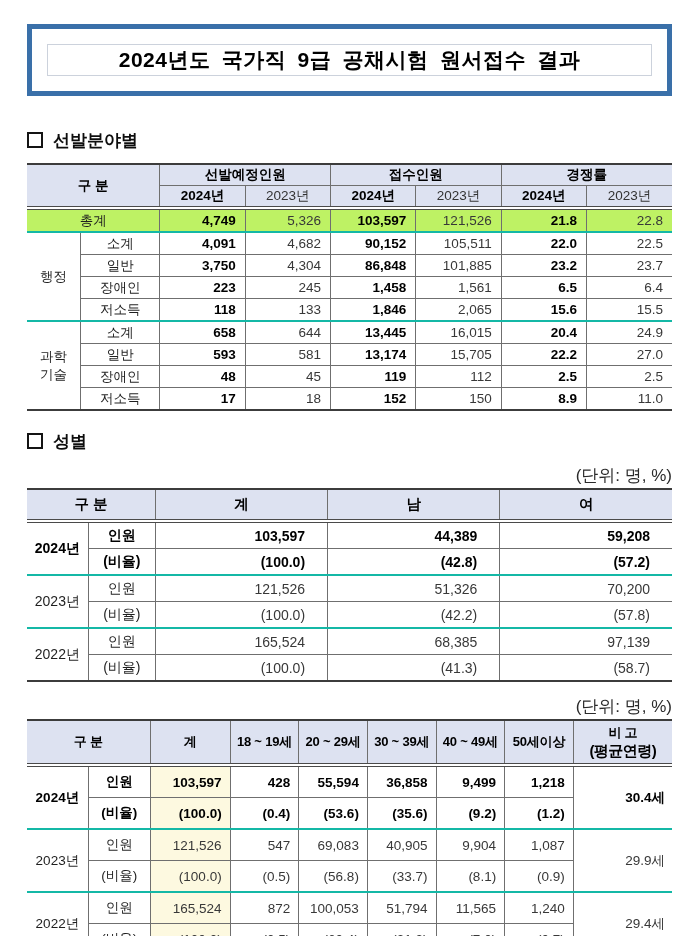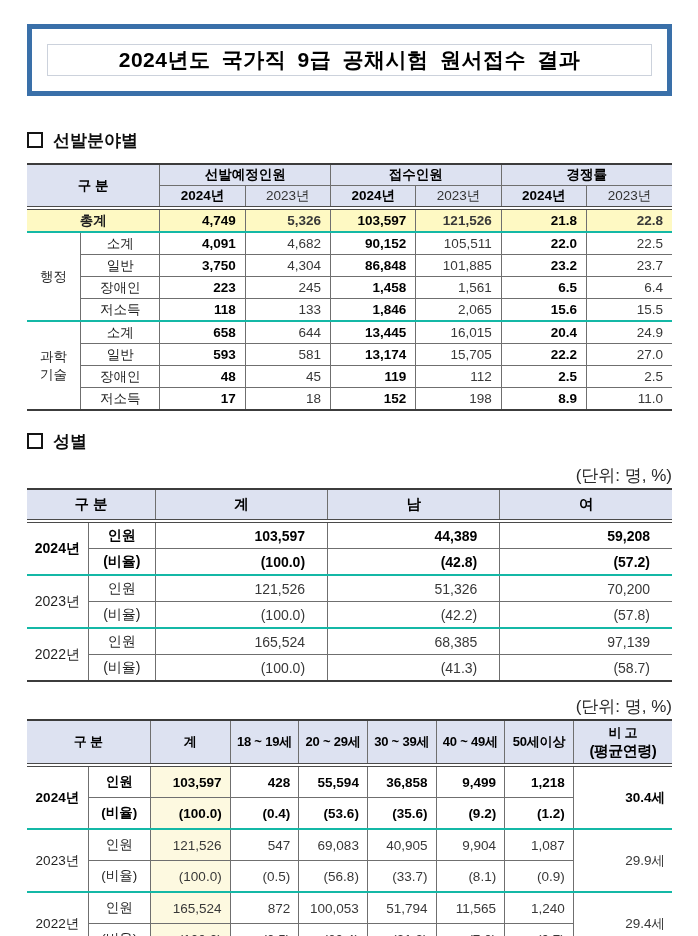--- a/index.html
+++ b/index.html
@@ -44,21 +44,21 @@
   table.t thead th { background:#dde2f1; font-weight:bold; color:#000; }
   tr.sep > th, tr.sep > td { border-top:2px solid #14b8a6; }
 
   .lbl  { text-align:center; }
   .year { text-align:center; }
   .grp  { text-align:center; white-space:pre-line; line-height:1.3; }
   .v    { text-align:right; font-variant-numeric:tabular-nums; }
   .b, .em { font-weight:bold; color:#000; }
   .dim  { font-weight:400; color:#383838; }
   .hl   { background:#fdf9e0; }
-  tr.total-row > td { background:#fef9c3;font-weight:bold; }
+  tr.total-row > td { background:#bef264; }
   tr.em > td { font-weight:bold; color:#000; }
 
   
   .t1 { margin-top:13px; }
   .t1 thead th { height:20px; font-size:13.5px; }
   .t1 thead .y23 { font-weight:400; color:#333; }
   .t1 td { height:21px; font-size:13.5px; }
   .t1 .v { padding-right:9px; }
 
   
@@ -188,21 +188,21 @@
         <td class="v b">119</td>
         <td class="v dim">112</td>
         <td class="v b">2.5</td>
         <td class="v dim">2.5</td>
       </tr>
       <tr>
         <td class="lbl">저소득</td>
         <td class="v b">17</td>
         <td class="v dim">18</td>
         <td class="v b">152</td>
-        <td class="v dim">198</td>
+        <td class="v dim">150</td>
         <td class="v b">8.9</td>
         <td class="v dim">11.0</td>
       </tr>
     </tbody>
   </table>
 
   <div class="section-heading s2">
     <span class="sq"></span>
     <span>성별</span>
   </div>

